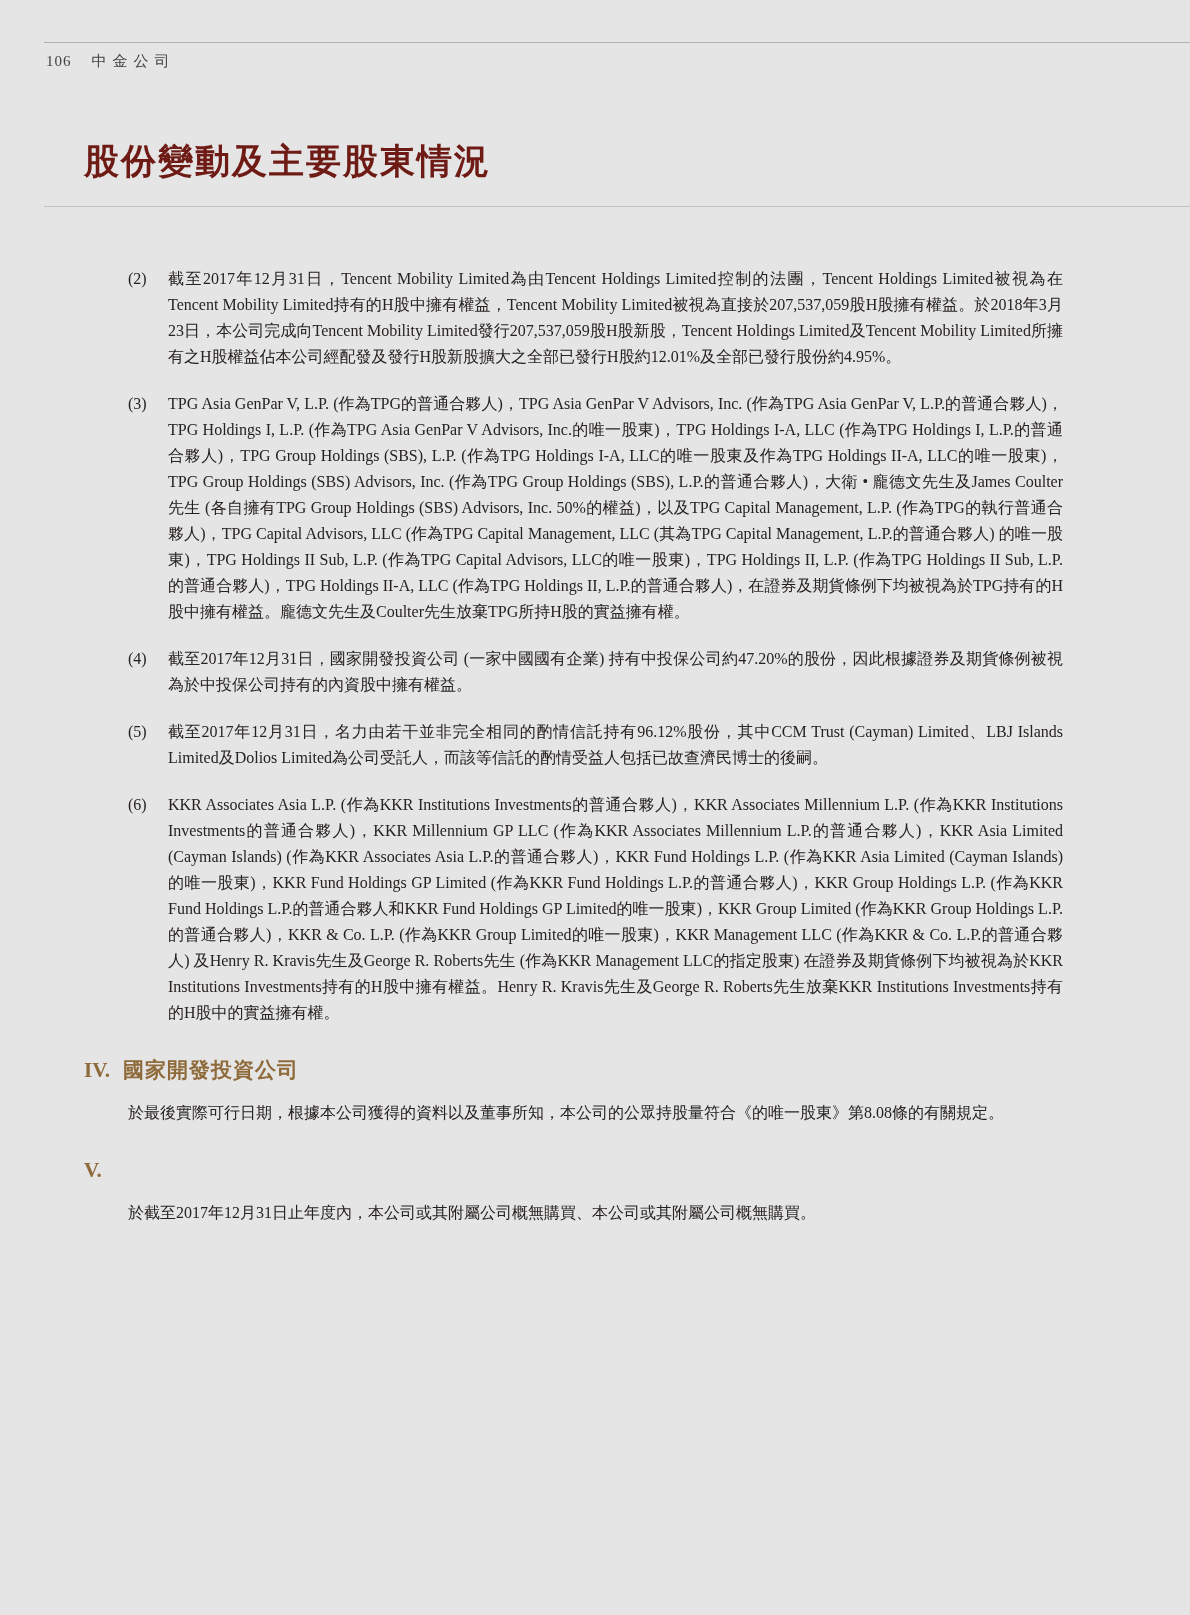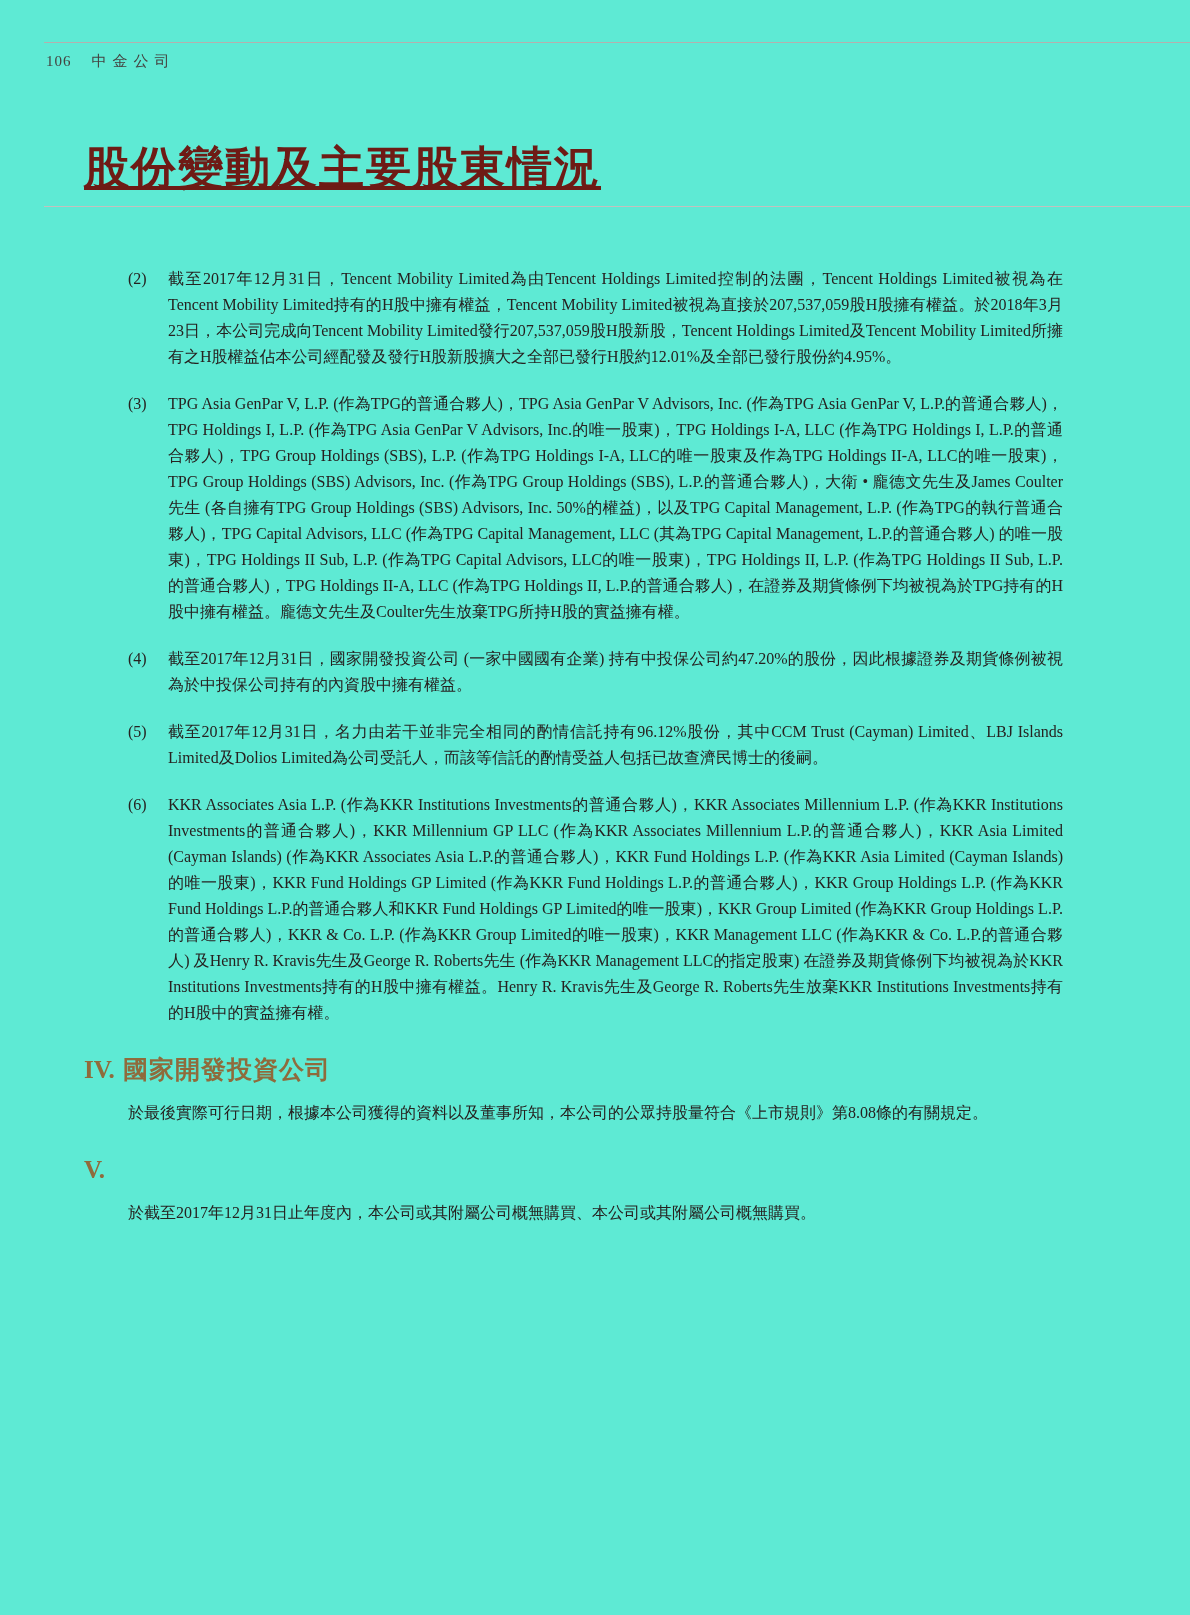--- a/index.html
+++ b/index.html
@@ -4,49 +4,48 @@
 <style>
   * { margin:0; padding:0; box-sizing:border-box; }
   html,body { background:#ffffff; }
   body {
     width:1190px; height:1615px;
     font-family:"Liberation Serif","DejaVu Serif",serif;
     color:#262220;
     position:relative;
     overflow:hidden;
   }
-  .page { position:relative; width:1190px; height:1615px; background:#5eead4; }
+  .page { position:relative; width:1190px; height:1615px; background:#e5e5e5; }
 
   .rule { position:absolute; left:44px; right:0; height:1px; }
   .rule-top { top:42px; background:#b3b1ae; }
   .rule-title { top:206px; background:#c3c1be; }
 
   .header { position:absolute; top:52px; left:46px; font-size:15px; color:#454240; }
   .header .page-num { letter-spacing:1px; }
   .header .company { margin-left:20px; letter-spacing:6px; }
 
   .doc-title {
     position:absolute; top:138px; left:84px;
-    font-size:45px; font-weight:bold;
+    font-size:35px; font-weight:bold;
     color:#6e1b15; letter-spacing:2px;
     white-space:nowrap;
-    text-decoration:underline;
   }
 
   .content { position:absolute; top:266px; left:0; right:0; }
 
   .notes { padding-left:128px; padding-right:127px; }
   .note { display:flex; margin-bottom:21px; font-size:16px; line-height:26px; }
   .note-num { flex:none; width:40px; }
   .note-text { flex:1; text-align:justify;font-family:Liberation Serif, serif; }
 
   .section { margin-top:30px; padding-right:127px; }
   .section-heading {
     display:flex; padding-left:84px;
-    color:#8f6b3c; font-weight:bold; font-size:25px; line-height:28px;
+    color:#8f6b3c; font-weight:bold; font-size:21px; line-height:28px;
     letter-spacing:1px;
   }
   .sec-num { flex:none; width:39px; letter-spacing:0; }
   .sec-body {
     margin-left:128px; margin-top:15px;
     font-size:16px; line-height:27px; text-align:justify;
   }
 </style>
 </head>
 <body>
@@ -92,21 +91,21 @@
         <div class="note-text">KKR Associates Asia L.P. (作為KKR Institutions Investments的普通合夥人)，KKR Associates Millennium L.P. (作為KKR Institutions Investments的普通合夥人)，KKR Millennium GP LLC (作為KKR Associates Millennium L.P.的普通合夥人)，KKR Asia Limited (Cayman Islands) (作為KKR Associates Asia L.P.的普通合夥人)，KKR Fund Holdings L.P. (作為KKR Asia Limited (Cayman Islands)的唯一股東)，KKR Fund Holdings GP Limited (作為KKR Fund Holdings L.P.的普通合夥人)，KKR Group Holdings L.P. (作為KKR Fund Holdings L.P.的普通合夥人和KKR Fund Holdings GP Limited的唯一股東)，KKR Group Limited (作為KKR Group Holdings L.P.的普通合夥人)，KKR &amp; Co. L.P. (作為KKR Group Limited的唯一股東)，KKR Management LLC (作為KKR &amp; Co. L.P.的普通合夥人) 及Henry R. Kravis先生及George R. Roberts先生 (作為KKR Management LLC的指定股東) 在證券及期貨條例下均被視為於KKR Institutions Investments持有的H股中擁有權益。Henry R. Kravis先生及George R. Roberts先生放棄KKR Institutions Investments持有的H股中的實益擁有權。</div>
       </div>
 
     </div>
 
     <div class="section">
       <div class="section-heading">
         <span class="sec-num">IV.</span>
         <span class="sec-title">國家開發投資公司</span>
       </div>
-      <p class="sec-body">於最後實際可行日期，根據本公司獲得的資料以及董事所知，本公司的公眾持股量符合《上市規則》第8.08條的有關規定。</p>
+      <p class="sec-body">於最後實際可行日期，根據本公司獲得的資料以及董事所知，本公司的公眾持股量符合《的唯一股東》第8.08條的有關規定。</p>
     </div>
 
     <div class="section">
       <div class="section-heading">
         <span class="sec-num">V.</span>
       </div>
       <p class="sec-body">於截至2017年12月31日止年度內，本公司或其附屬公司概無購買、本公司或其附屬公司概無購買。</p>
     </div>
 
   </div>

